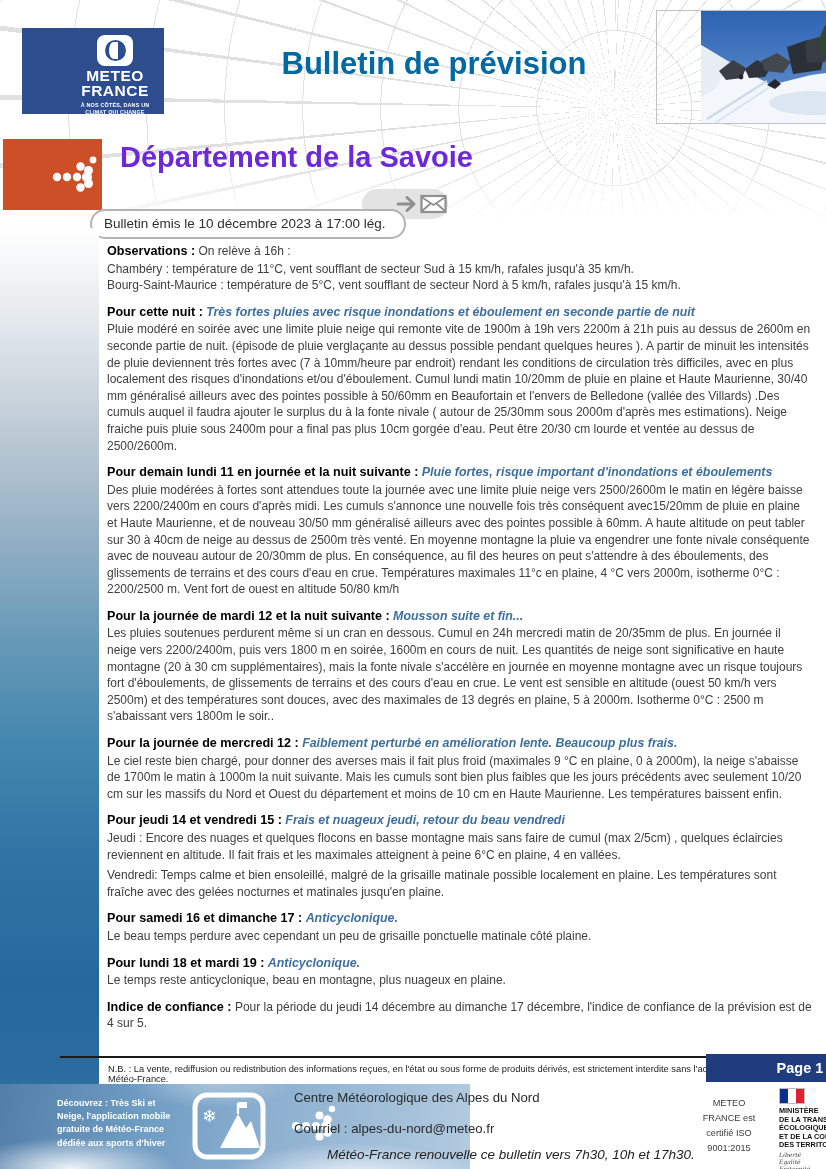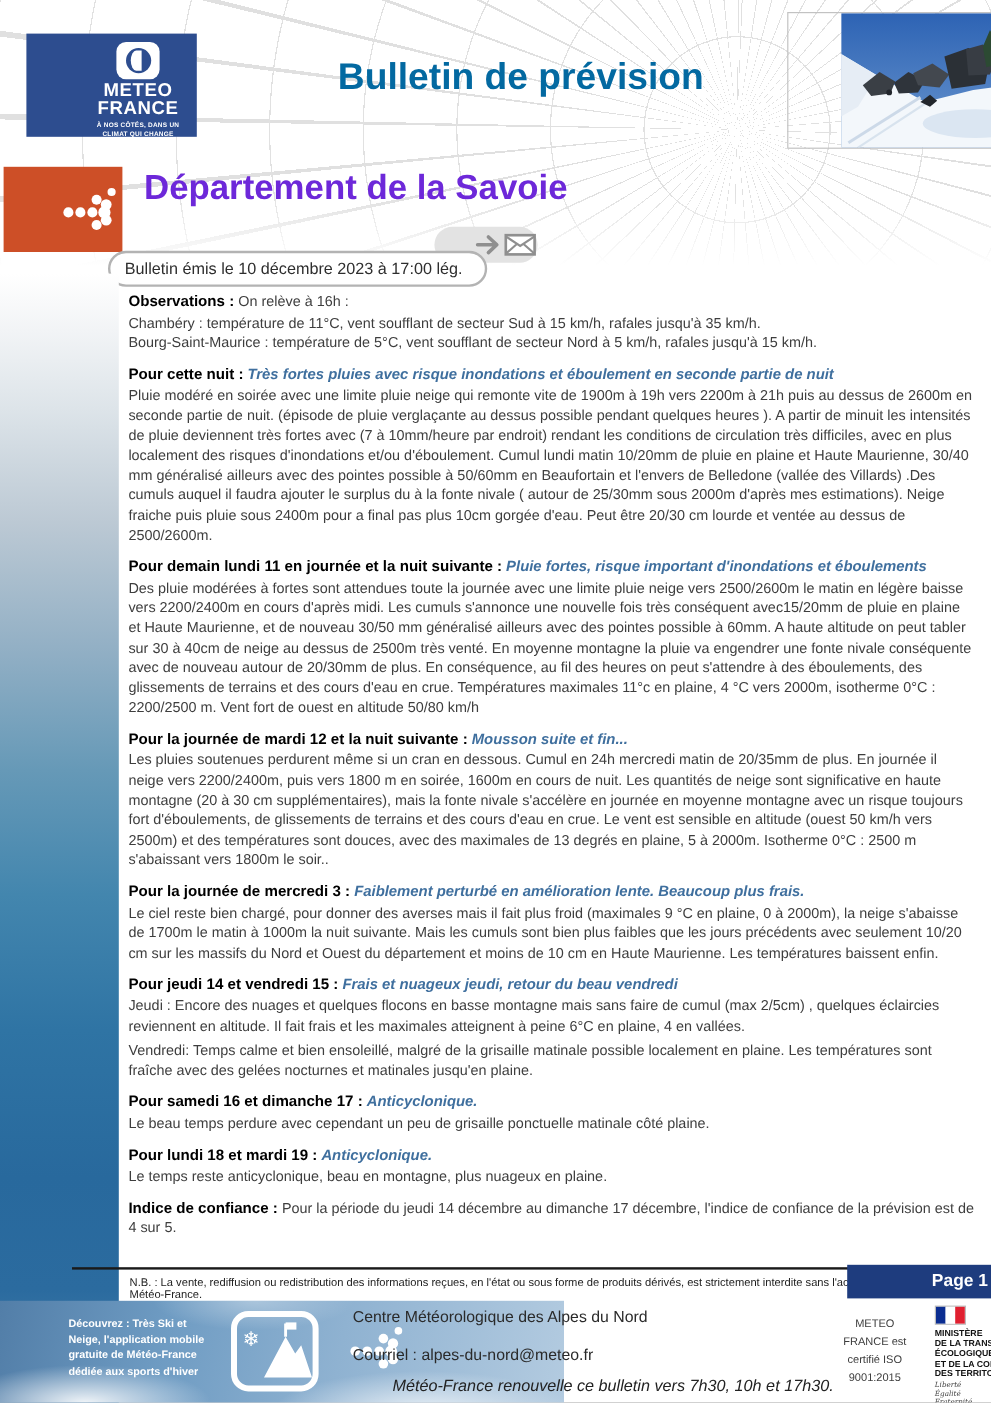--- a/index.html
+++ b/index.html
@@ -172,21 +172,21 @@
 
     <p class="sec-head"><b>Pour cette nuit :</b> <i class="sub">Très fortes  pluies avec risque inondations et éboulement en seconde partie de nuit</i></p>
     <p>Pluie modéré en soirée avec une limite pluie neige qui remonte vite de 1900m à 19h vers  2200m à 21h puis au dessus de 2600m en seconde partie de nuit. (épisode de pluie verglaçante au dessus possible pendant quelques heures ). A  partir de minuit les intensités de pluie deviennent très fortes avec (7 à 10mm/heure par endroit) rendant les conditions de circulation très difficiles, avec en plus localement des risques d'inondations et/ou d'éboulement.    Cumul lundi matin  10/20mm de pluie en plaine et Haute Maurienne,  30/40 mm généralisé ailleurs avec des pointes possible à 50/60mm en Beaufortain et l'envers de Belledone (vallée des Villards) .Des cumuls auquel il faudra ajouter le surplus du à la fonte nivale ( autour de 25/30mm sous 2000m d'après mes estimations).  Neige fraiche puis pluie sous 2400m pour a final pas plus 10cm gorgée d'eau. Peut être 20/30 cm lourde et ventée au dessus de  2500/2600m.</p>
 
     <p class="sec-head"><b>Pour demain lundi 11 en journée et la nuit suivante :</b> <i class="sub">Pluie fortes, risque important  d'inondations et éboulements</i></p>
     <p>Des pluie modérées à fortes sont attendues toute la journée avec une limite pluie neige vers 2500/2600m le matin en légère baisse vers 2200/2400m en cours d'après midi.  Les cumuls s'annonce une nouvelle fois très conséquent avec15/20mm de pluie en plaine et Haute Maurienne, et de nouveau 30/50 mm généralisé ailleurs avec des pointes possible à 60mm. A haute altitude on peut tabler sur 30 à 40cm de neige au dessus de 2500m très venté. En moyenne montagne la pluie va engendrer une fonte nivale conséquente avec de nouveau autour de 20/30mm de plus. En conséquence, au fil des heures on peut s'attendre à des éboulements, des glissements de terrains et des cours d'eau en crue. Températures maximales 11°c en plaine, 4 °C vers 2000m, isotherme 0°C : 2200/2500 m. Vent fort de ouest en altitude 50/80 km/h</p>
 
     <p class="sec-head"><b>Pour la journée de mardi 12 et la nuit suivante :</b> <i class="sub">Mousson suite et fin...</i></p>
     <p>Les pluies soutenues perdurent même si un cran en dessous. Cumul en 24h mercredi matin de 20/35mm de plus.  En journée il neige vers 2200/2400m, puis vers 1800 m en soirée, 1600m en cours de nuit. Les quantités de neige sont significative en haute montagne (20 à 30 cm supplémentaires), mais la fonte nivale s'accélère en journée en moyenne montagne avec un risque toujours fort d'éboulements, de glissements de terrains et des cours d'eau en crue. Le vent est sensible en altitude (ouest 50 km/h vers 2500m) et des températures sont douces, avec des maximales de 13 degrés en plaine, 5 à 2000m. Isotherme 0°C : 2500 m s'abaissant vers 1800m le soir..</p>
 
-    <p class="sec-head"><b>Pour la journée de mercredi 3 :</b> <i class="sub">Faiblement perturbé en amélioration lente. Beaucoup plus frais.</i></p>
+    <p class="sec-head"><b>Pour la journée de mercredi 12 :</b> <i class="sub">Faiblement perturbé en amélioration lente. Beaucoup plus frais.</i></p>
     <p>Le ciel reste bien chargé, pour donner des averses mais il fait plus froid (maximales 9 °C en plaine, 0 à 2000m), la neige s'abaisse de 1700m le matin à 1000m la nuit suivante. Mais les cumuls sont bien plus faibles que les jours précédents avec seulement 10/20 cm sur les massifs du Nord et Ouest du département et moins de 10 cm en Haute Maurienne. Les températures baissent enfin.</p>
 
     <p class="sec-head"><b>Pour jeudi 14 et vendredi 15 :</b> <i class="sub">Frais et nuageux jeudi, retour du beau vendredi</i></p>
     <p>Jeudi : Encore des nuages et quelques flocons en basse montagne mais sans faire de cumul (max 2/5cm) ,  quelques éclaircies reviennent en altitude. Il fait frais et les maximales atteignent à peine 6°C en plaine, 4 en vallées.</p>
     <div class="gap"></div>
     <p>Vendredi: Temps calme et bien ensoleillé, malgré de la grisaille matinale possible localement en plaine. Les températures sont fraîche avec des gelées nocturnes et matinales jusqu'en plaine.</p>
 
     <p class="sec-head"><b>Pour samedi 16 et dimanche 17 :</b> <i class="sub">Anticyclonique.</i></p>
     <p>Le beau temps perdure avec cependant un peu de grisaille ponctuelle matinale côté plaine.</p>
 

